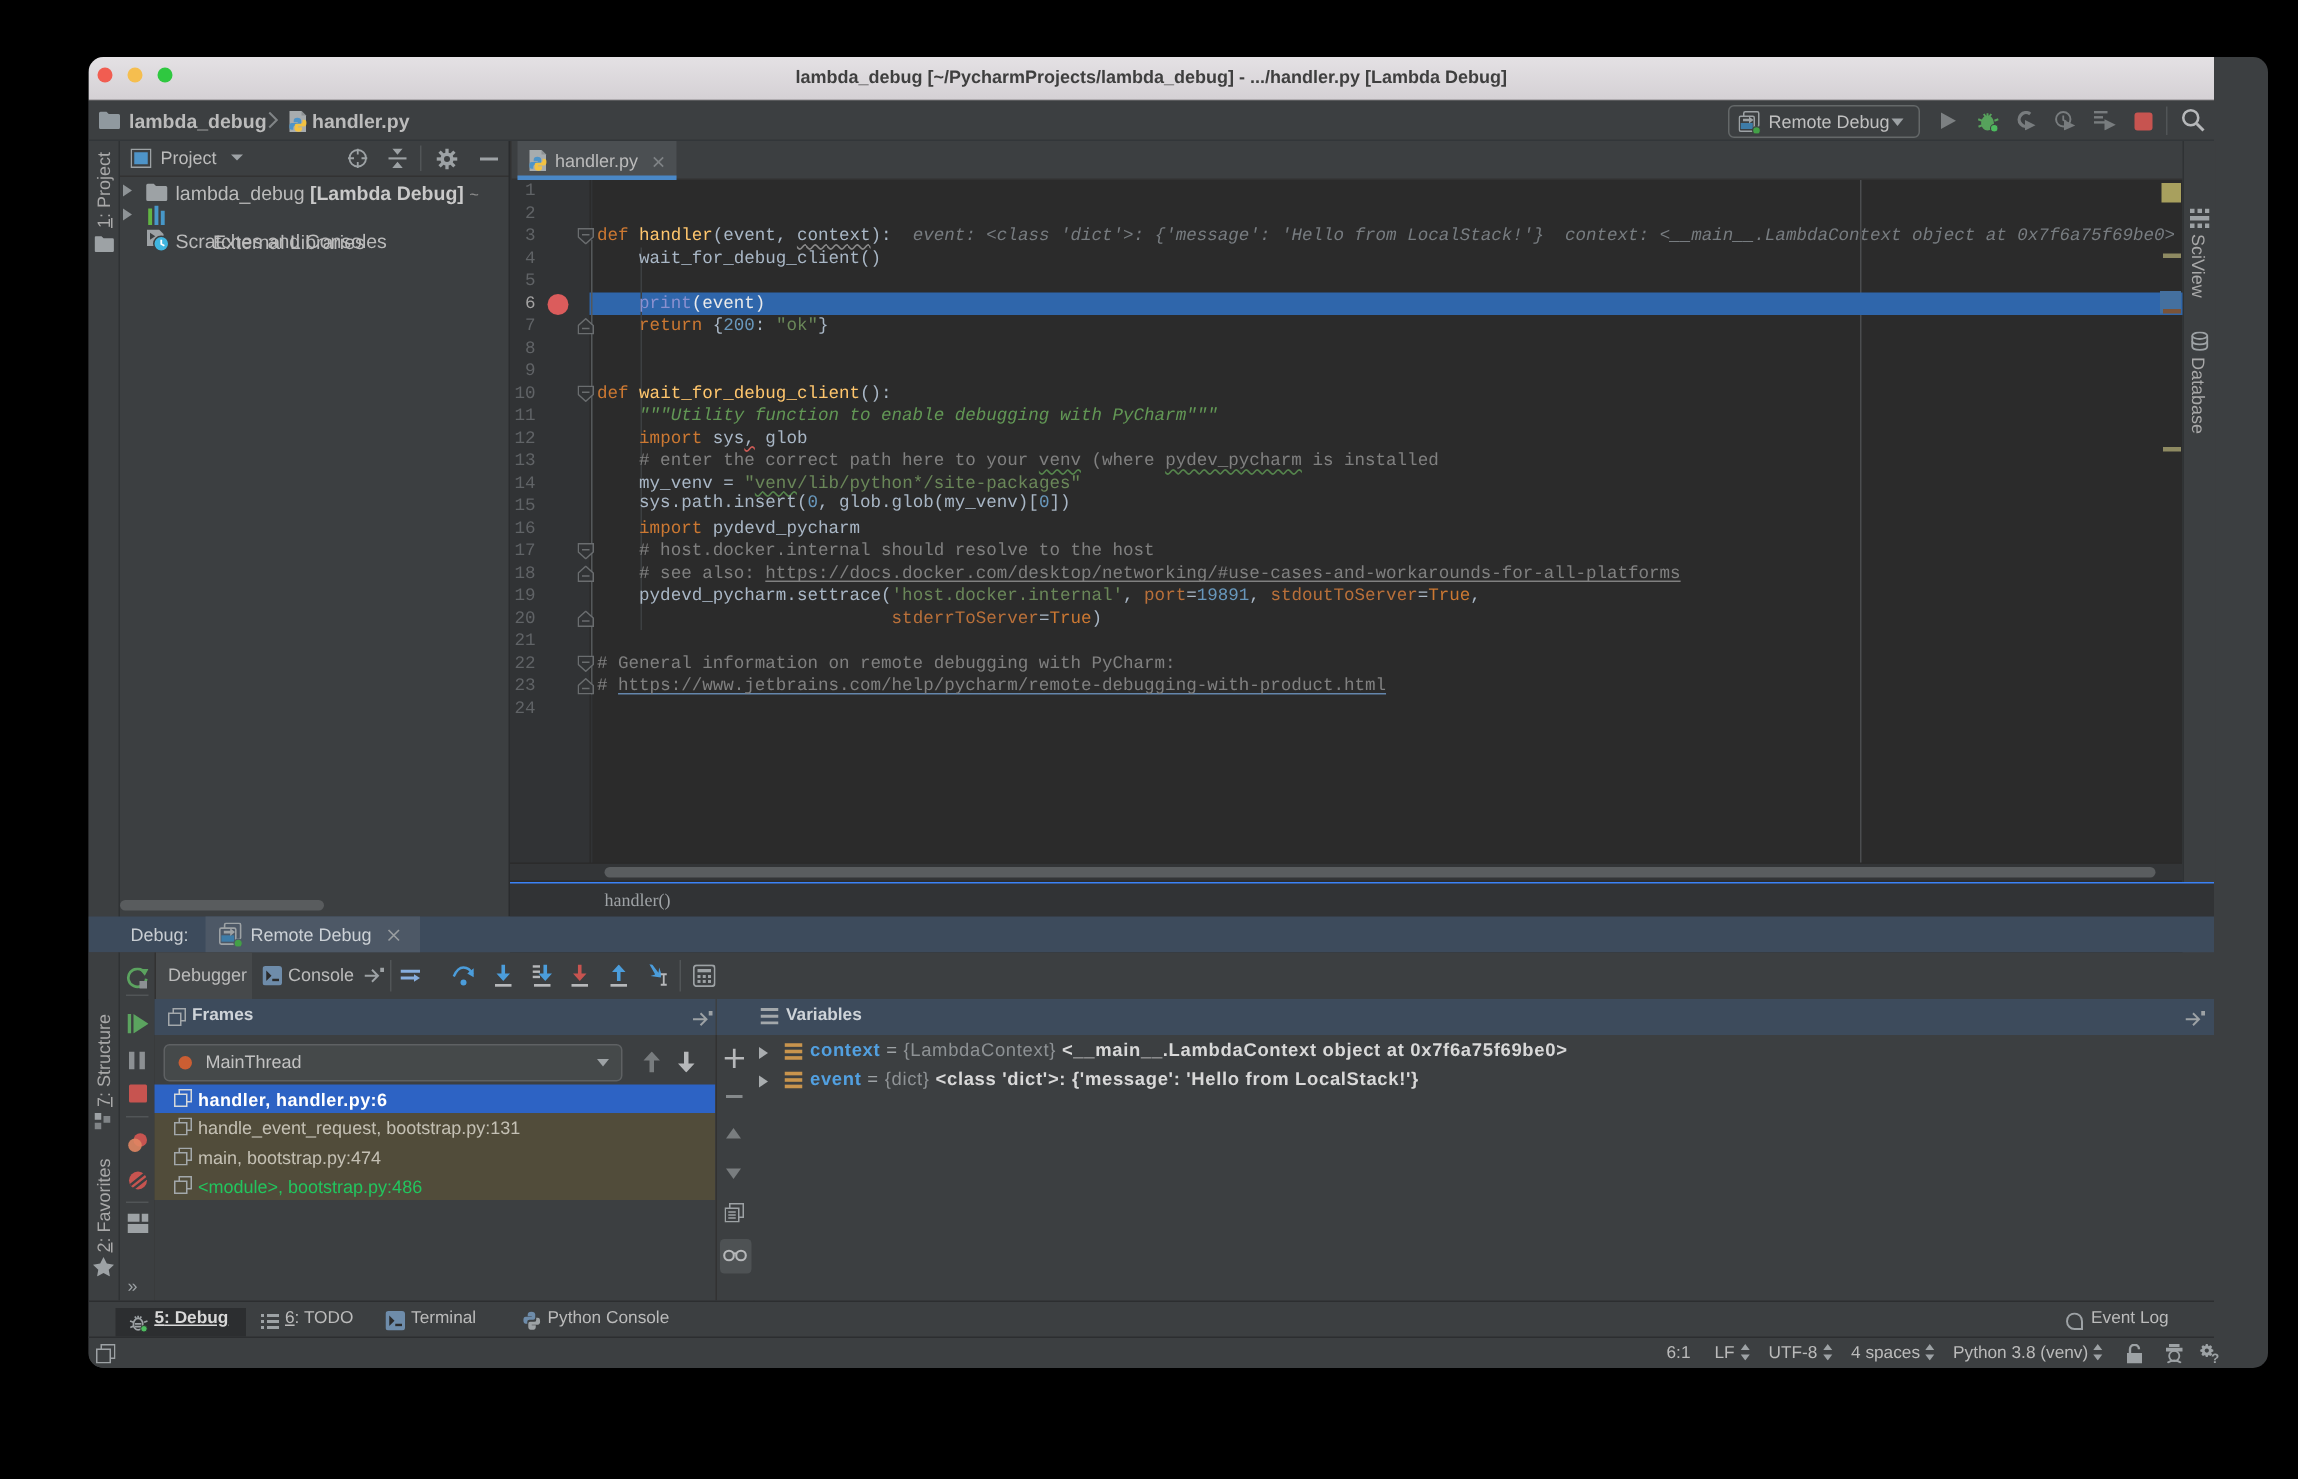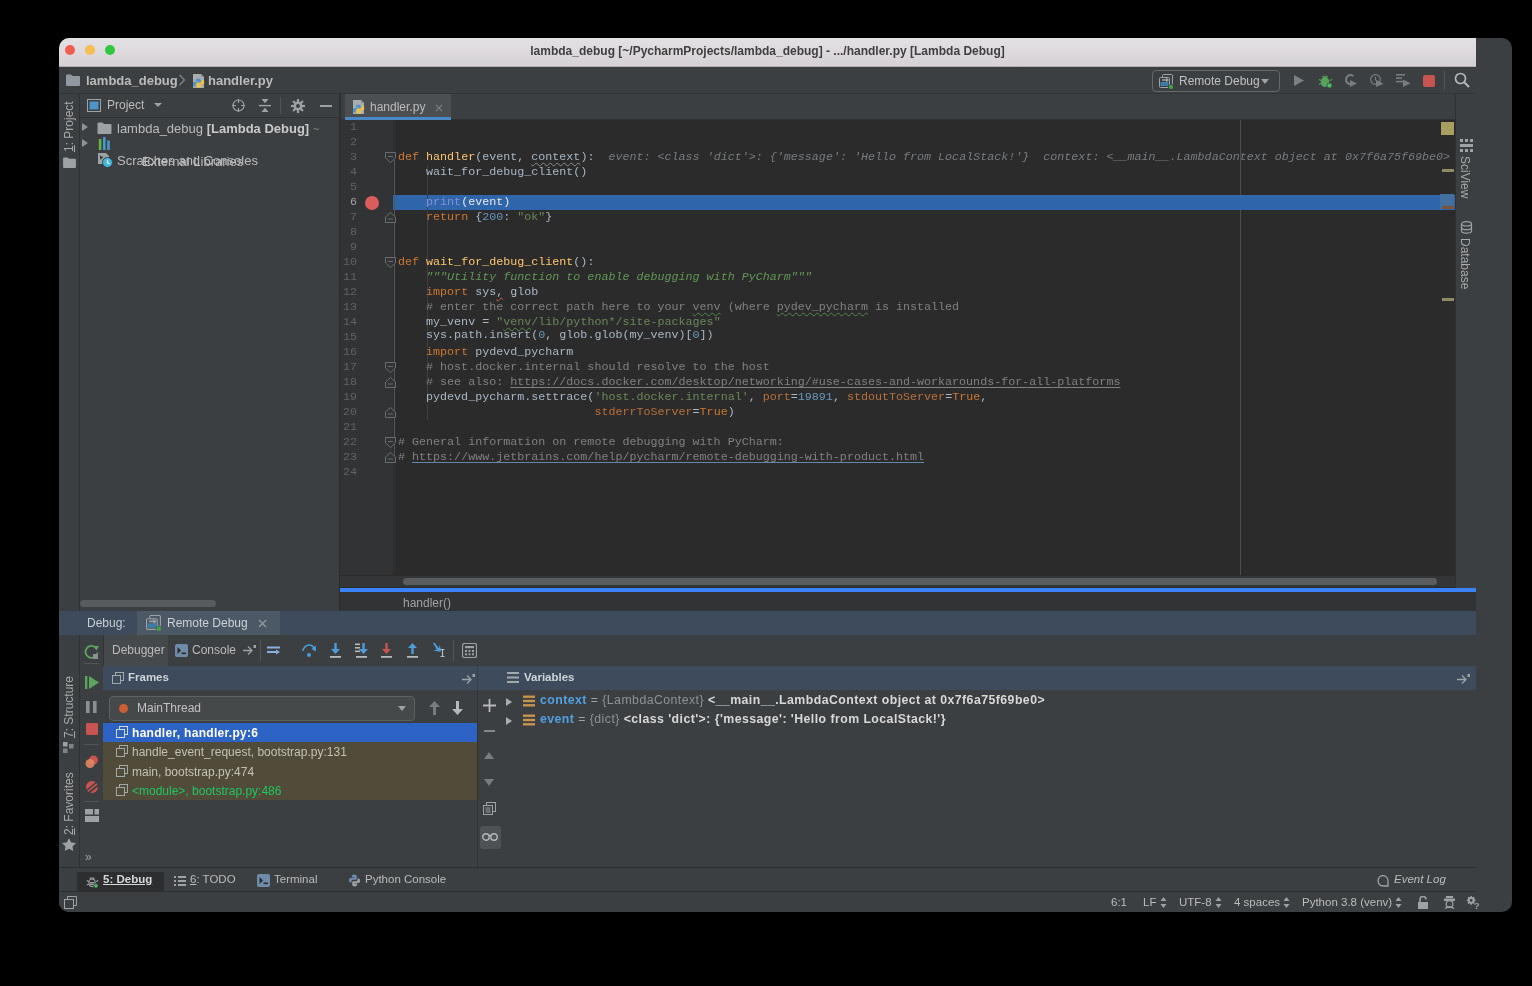--- a/index.html
+++ b/index.html
@@ -184,21 +184,21 @@
 
   <div class="abs" style="left:0;top:26px;width:1115px;height:455px;background:#2b2b2b;">
     <div class="abs" style="left:0;top:0;width:53px;height:455px;background:#313335;"></div>
     <div class="abs" style="left:54px;top:0;width:1px;height:455px;background:#313335;"></div>
     <div class="abs" style="left:900px;top:0;width:1px;height:455px;background:#4b4d4f;"></div>
   </div>
 
   <div class="abs" style="left:0px;top:482px;width:1115px;height:11px;background:#333537;"></div>
   <div class="abs" style="left:63px;top:484px;width:1034px;height:7px;border-radius:3.5px;background:#5a5d5f;"></div>
 
-  <div class="abs" style="left:0;top:494px;width:1136px;height:23px;background:#313335;border-top:4px solid #3b82f6;">
+  <div class="abs" style="left:0;top:494px;width:1136px;height:23px;background:#313335;border-top:1px solid #3b82f6;font-family:Liberation Serif, serif;">
     <div class="abs" style="left:63px;top:4px;font-size:12px;color:#9fa3a6;">handler()</div>
   </div>
 </div>
 
 <div class="abs" style="left:1396px;top:56px;width:21px;height:494px;background:#3c3f41;border-left:1px solid #2f3234;">
   <svg class="abs" style="left:4px;top:45px;" width="13" height="13" viewBox="0 0 13 13">
           <g fill="#9da2a5">
             <rect x="0" y="0" width="3" height="3"></rect>
             <rect x="5" y="0" width="3" height="3"></rect>
             <rect x="10" y="0" width="3" height="3"></rect>
@@ -584,21 +584,21 @@
           </svg>
     <div class="abs" style="left:215px;top:5px;font-size:11.5px;color:#bbb;">Terminal</div>
     <svg class="abs" style="left:289px;top:6px;" width="13" height="13" viewBox="0 0 14 14">
             <path fill="#6e8caa" d="M6.7 0.5 q-2.6 0-2.6 2.1 l0 1.1 l2.9 0 l0 .5 l-4.3 0 q-1.7 0-1.7 2.5 q0 2.4 1.7 2.4 l1.1 0 l0-1.5 q0-1.4 1.5-1.4 l2.8 0 q1.4 0 1.4-1.4 l0-2.2 q0-2.1-2.8-2.1 Z"></path>
             <path fill="#9da2a5" d="M7.3 13.5 q2.6 0 2.6-2.1 l0-1.1 l-2.9 0 l0-.5 l4.3 0 q1.7 0 1.7-2.5 q0-2.4-1.7-2.4 l-1.1 0 l0 1.5 q0 1.4-1.5 1.4 l-2.8 0 q-1.4 0-1.4 1.4 l0 2.2 q0 2.1 2.8 2.1 Z"></path>
           </svg>
     <div class="abs" style="left:306px;top:5px;font-size:11.5px;color:#bbb;">Python Console</div>
     <svg class="abs" style="left:1318px;top:7px;" width="12" height="12" viewBox="0 0 12 12">
             <path fill="none" stroke="#9da2a5" stroke-width="1.3" d="M11 5.8 A5 5.2 0 1 0 6 11 L11 11 Z"></path>
           </svg>
-    <div class="abs" style="left:1335px;top:5px;font-size:11.5px;color:#bbb;font-style:italic;">Event Log</div>
+    <div class="abs" style="left:1335px;top:5px;font-size:11.5px;color:#bbb;">Event Log</div>
   </div>
   <div class="abs" style="left:0;top:853px;width:1417px;height:21px;background:#3c3f41;border-top:1px solid #2c2e30;">
     <svg class="abs" style="left:5px;top:4px;" width="13" height="13" viewBox="0 0 13 13">
             <rect x="0.5" y="3.5" width="9" height="9" fill="none" stroke="#9da2a5"></rect>
             <path fill="none" stroke="#9da2a5" d="M3.5 3.5 L3.5 0.5 L12.5 0.5 L12.5 9.5 L9.5 9.5"></path>
           </svg>
     <div class="abs" style="left:1052px;top:4px;font-size:11.5px;color:#bbb;">6:1</div>
     <div class="abs" style="left:1084px;top:4px;font-size:11.5px;color:#bbb;">LF <svg width="7" height="11" viewBox="0 0 7 11" style="display:inline-block;vertical-align:-2px;">
               <path fill="#9da2a5" d="M3.5 0 L6.5 4 L0.5 4 Z M3.5 11 L0.5 7 L6.5 7 Z"></path>
             </svg></div>

